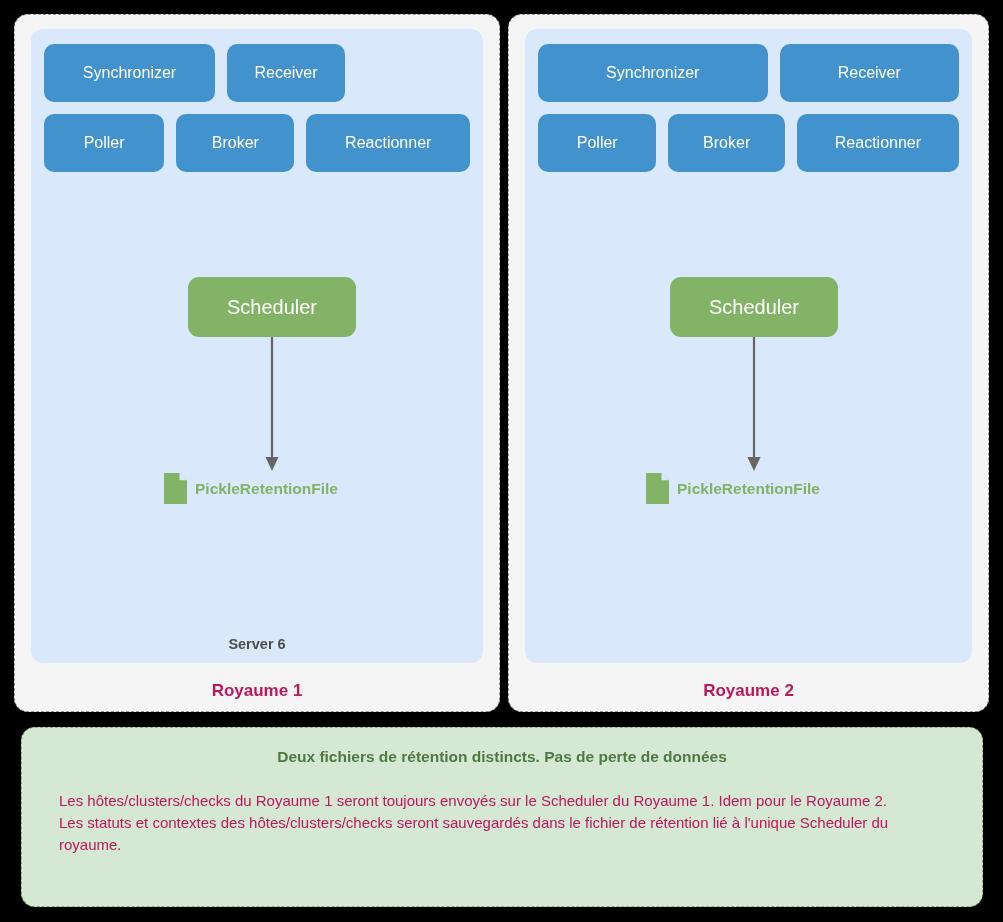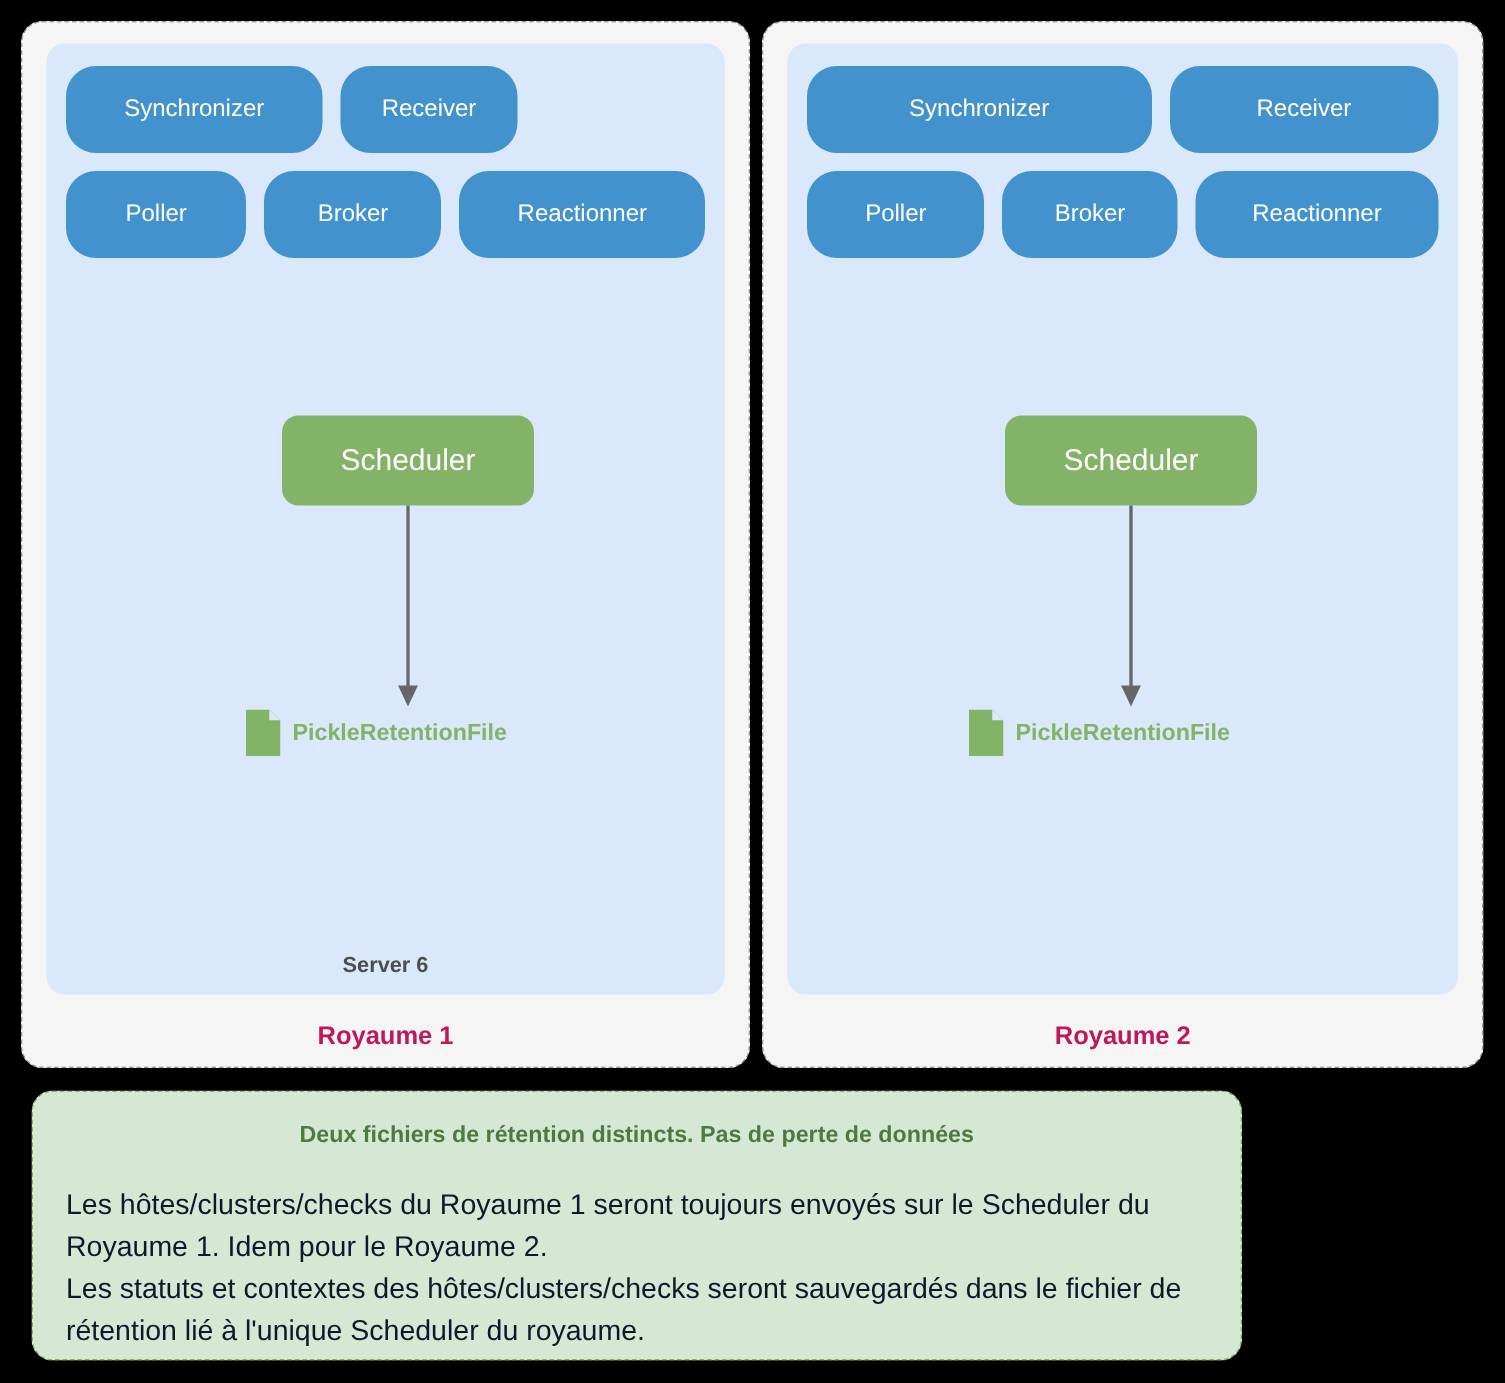--- a/index.html
+++ b/index.html
@@ -66,21 +66,21 @@
     top: 15px;
     right: 13px;
   }
   .daemon-row {
     display: flex;
     gap: 12px;
     margin-bottom: 12px;
   }
   .daemon {
     background: #4292cd;
-    border-radius: 20px;
+    border-radius: 10px;
     height: 58px;
     display: flex;
     align-items: center;
     justify-content: center;
     color: #ffffff;
     font-size: 16px;
     font-weight: normal;
     box-sizing: border-box;
     text-align: center;
     white-space: nowrap;
@@ -137,40 +137,40 @@
     font-weight: bold;
     color: #82b366;
     white-space: nowrap;
   }
 
   
   #note {
     position: absolute;
     left: 21px;
     top: 727px;
-    width: 807px;
+    width: 962px;
     height: 180px;
     background: #d5e8d4;
     border: 1px dashed #82b366;
     border-radius: 14px;
     box-sizing: border-box;
     padding: 20px 22px 14px 22px;
   }
   .note-title {
     text-align: center;
     font-size: 15.5px;
     font-weight: bold;
     color: #4f7942;
     margin: 0 0 24px 0;
   }
   .note-body {
-    font-size: 19px;
-    color: #0f172a;
+    font-size: 15px;
+    color: #be185d;
     line-height: 1.48;
-    margin: 0;
+    margin: 15px;
     white-space: pre-line;
   }
 </style>
 </head>
 <body>
 
 <div class="realm" id="realm-1">
 
   <div class="server">
 

